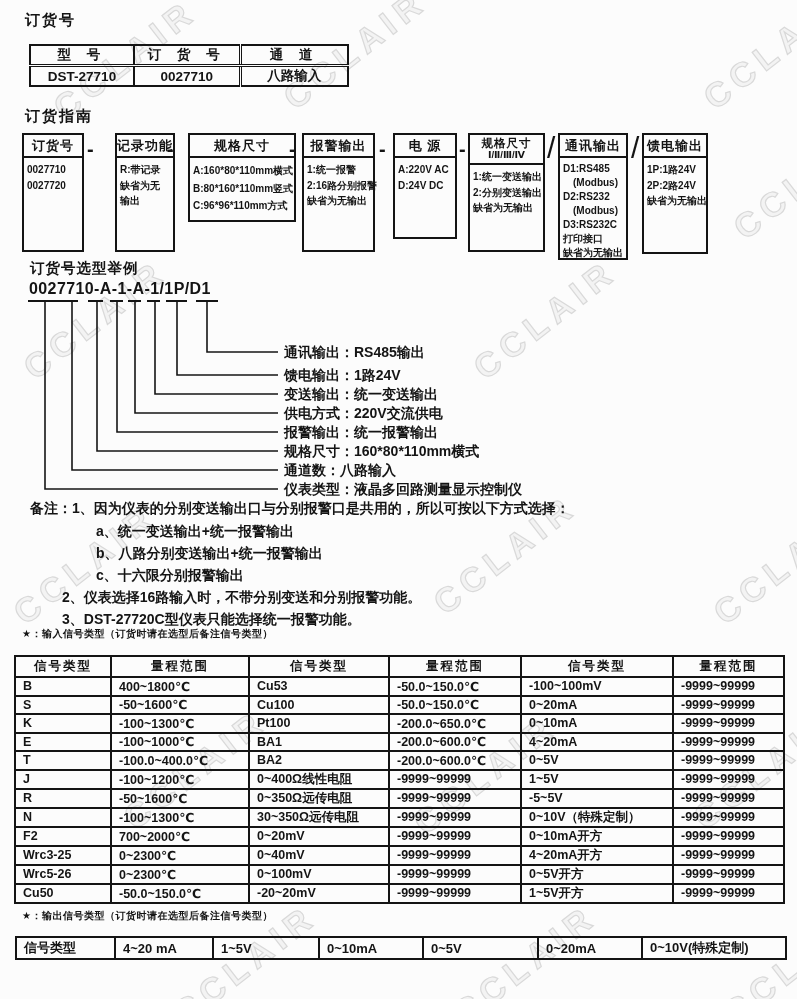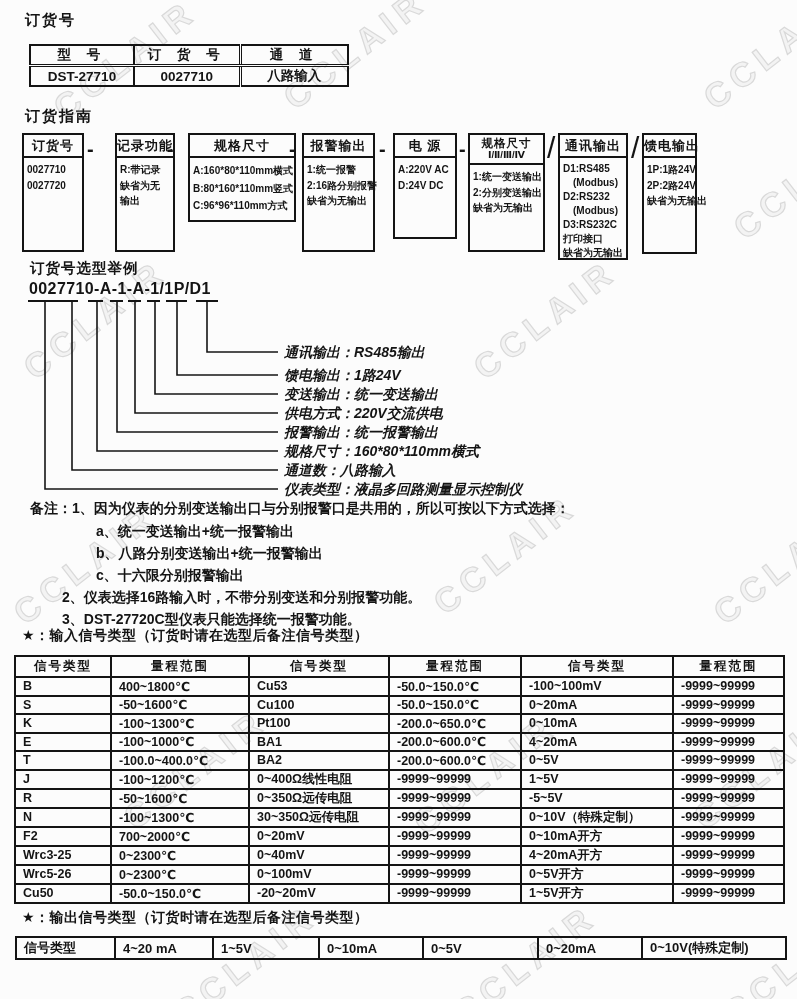--- a/index.html
+++ b/index.html
@@ -21,21 +21,21 @@
     letter-spacing: 7px;
     color: #f3f3f3;
     -webkit-text-stroke: 1.2px #d9d9d9;
     transform: rotate(-38deg);
     white-space: nowrap;
     pointer-events: none;
     user-select: none;
   }
 
   .heading { font-size: 15px; letter-spacing: 2px; }
-  .subheading { font-size: 14px; letter-spacing: .5px; }
+  .subheading { font-size: 10px; letter-spacing: .5px; }
 
   
   table { border-collapse: collapse; table-layout: fixed; }
   .t1 { font-size: 13.5px; }
   .t1 td {
     border: 2px solid #141414;
     text-align: center; vertical-align: middle;
     white-space: nowrap; overflow: hidden;
     height: 19px; padding: 0;
   }
@@ -50,21 +50,21 @@
     padding: 4px 0 3px 0; line-height: 1.1; white-space: nowrap;
   }
   .ghead .sub { display:block; font-size: 9.5px; letter-spacing: 0; }
   .gbody { font-size: 10px; line-height: 1.55; padding: 4px 2px 0 3px; }
   .gbody div { white-space: nowrap; }
   .gsep { position: absolute; top: 138px; font-size: 20px; }
   .gsep.slash { top: 131px; font-size: 30px; font-weight: 400; }
 
   
   .code-line { font-size: 16px; letter-spacing: .4px; white-space: nowrap; }
-  .tree-label { position: absolute; left: 284px; font-size: 14px; white-space: nowrap; font-style: italic; }
+  .tree-label { position: absolute; left: 284px; font-size: 14px; white-space: nowrap; }
   svg.overlay { position: absolute; left: 0; top: 0; pointer-events: none; }
 
   
   .note { position: absolute; font-size: 14px; white-space: nowrap; text-align: center; }
 
   
   .t2 { font-size: 12.5px; }
   .t2 td {
     border: 2px solid #141414;
     white-space: nowrap; overflow: hidden;
@@ -190,21 +190,21 @@
     <div>　(Modbus)</div>
     <div>D2:RS232</div>
     <div>　(Modbus)</div>
     <div>D3:RS232C</div>
     <div>打印接口</div>
     <div>缺省为无输出</div>
   </div>
 </div>
 <span class="gsep slash" style="left:631px">/</span>
 
-<div class="gbox" style="left:642px;width:55px;height:121px">
+<div class="gbox" style="left:642px;width:66px;height:121px">
   <div class="ghead">馈电输出</div>
   <div class="gbody">
     <div>1P:1路24V</div>
     <div>2P:2路24V</div>
     <div>缺省为无输出</div>
   </div>
 </div>
 
 <div class="abs subheading" style="left:30px;top:259px;font-size:14.5px;letter-spacing:1px">订货号选型举例</div>
 <div class="abs code-line" style="left:29px;top:280px">0027710-A-1-A-1/1P/D1</div>

